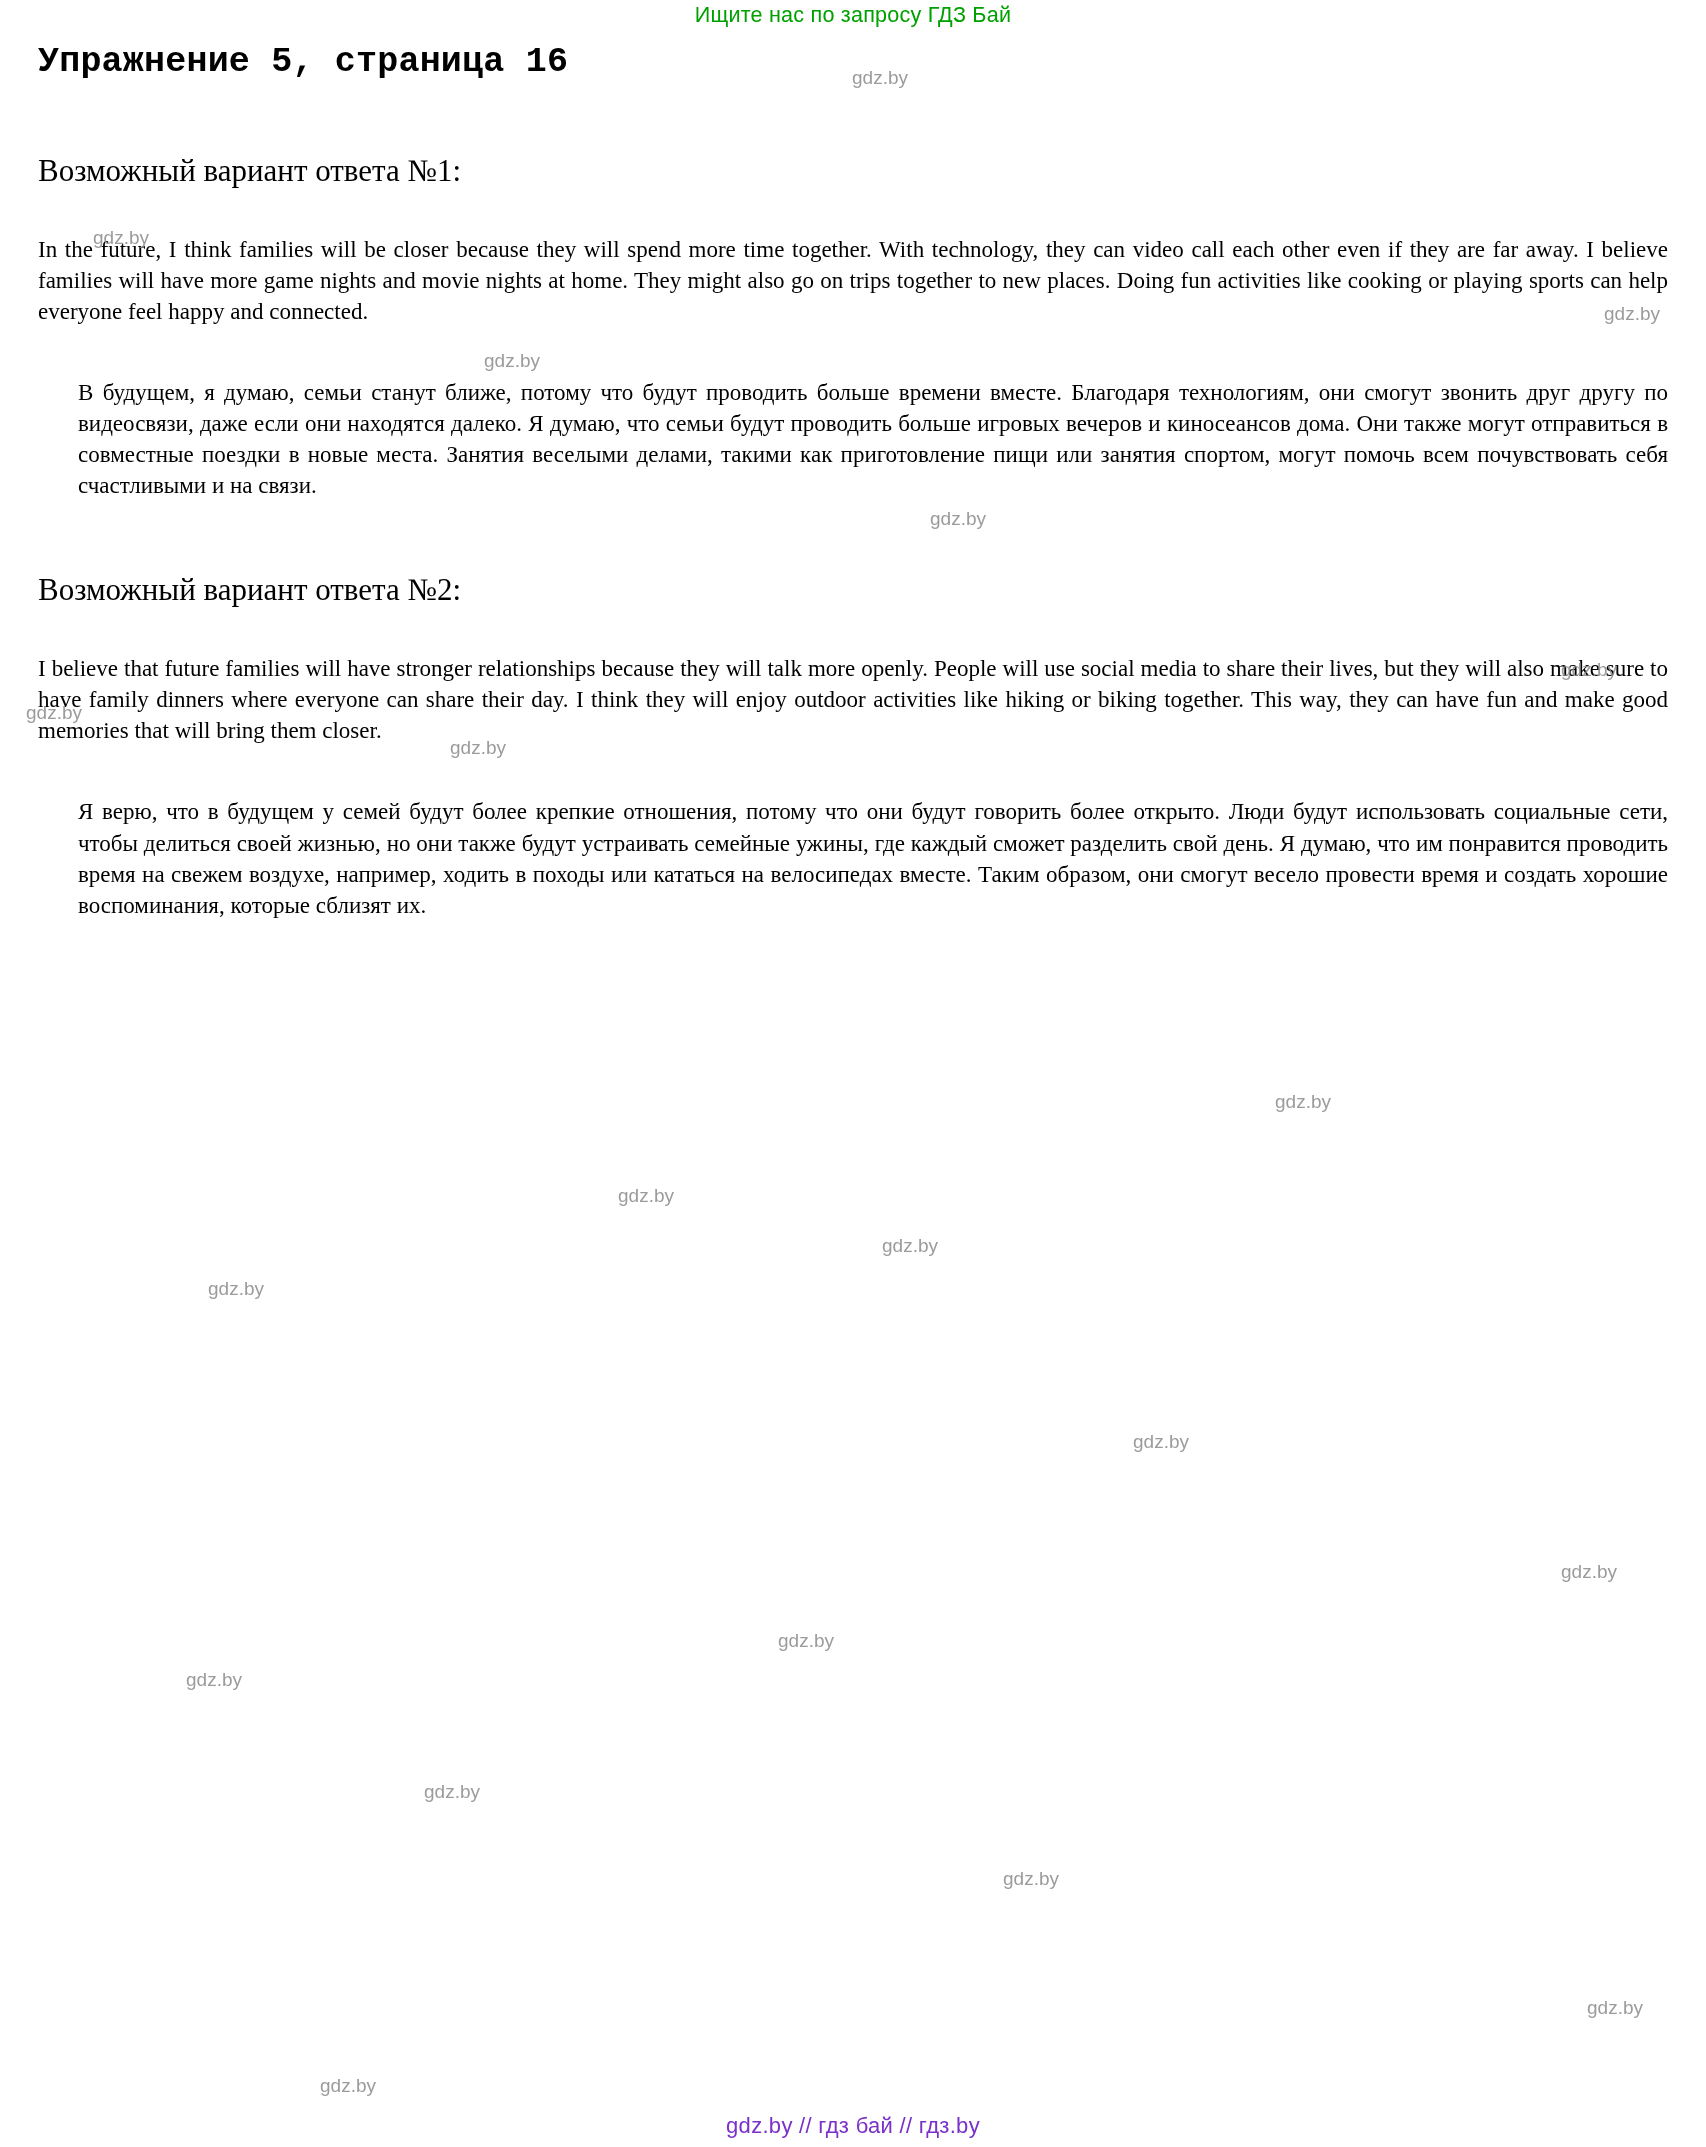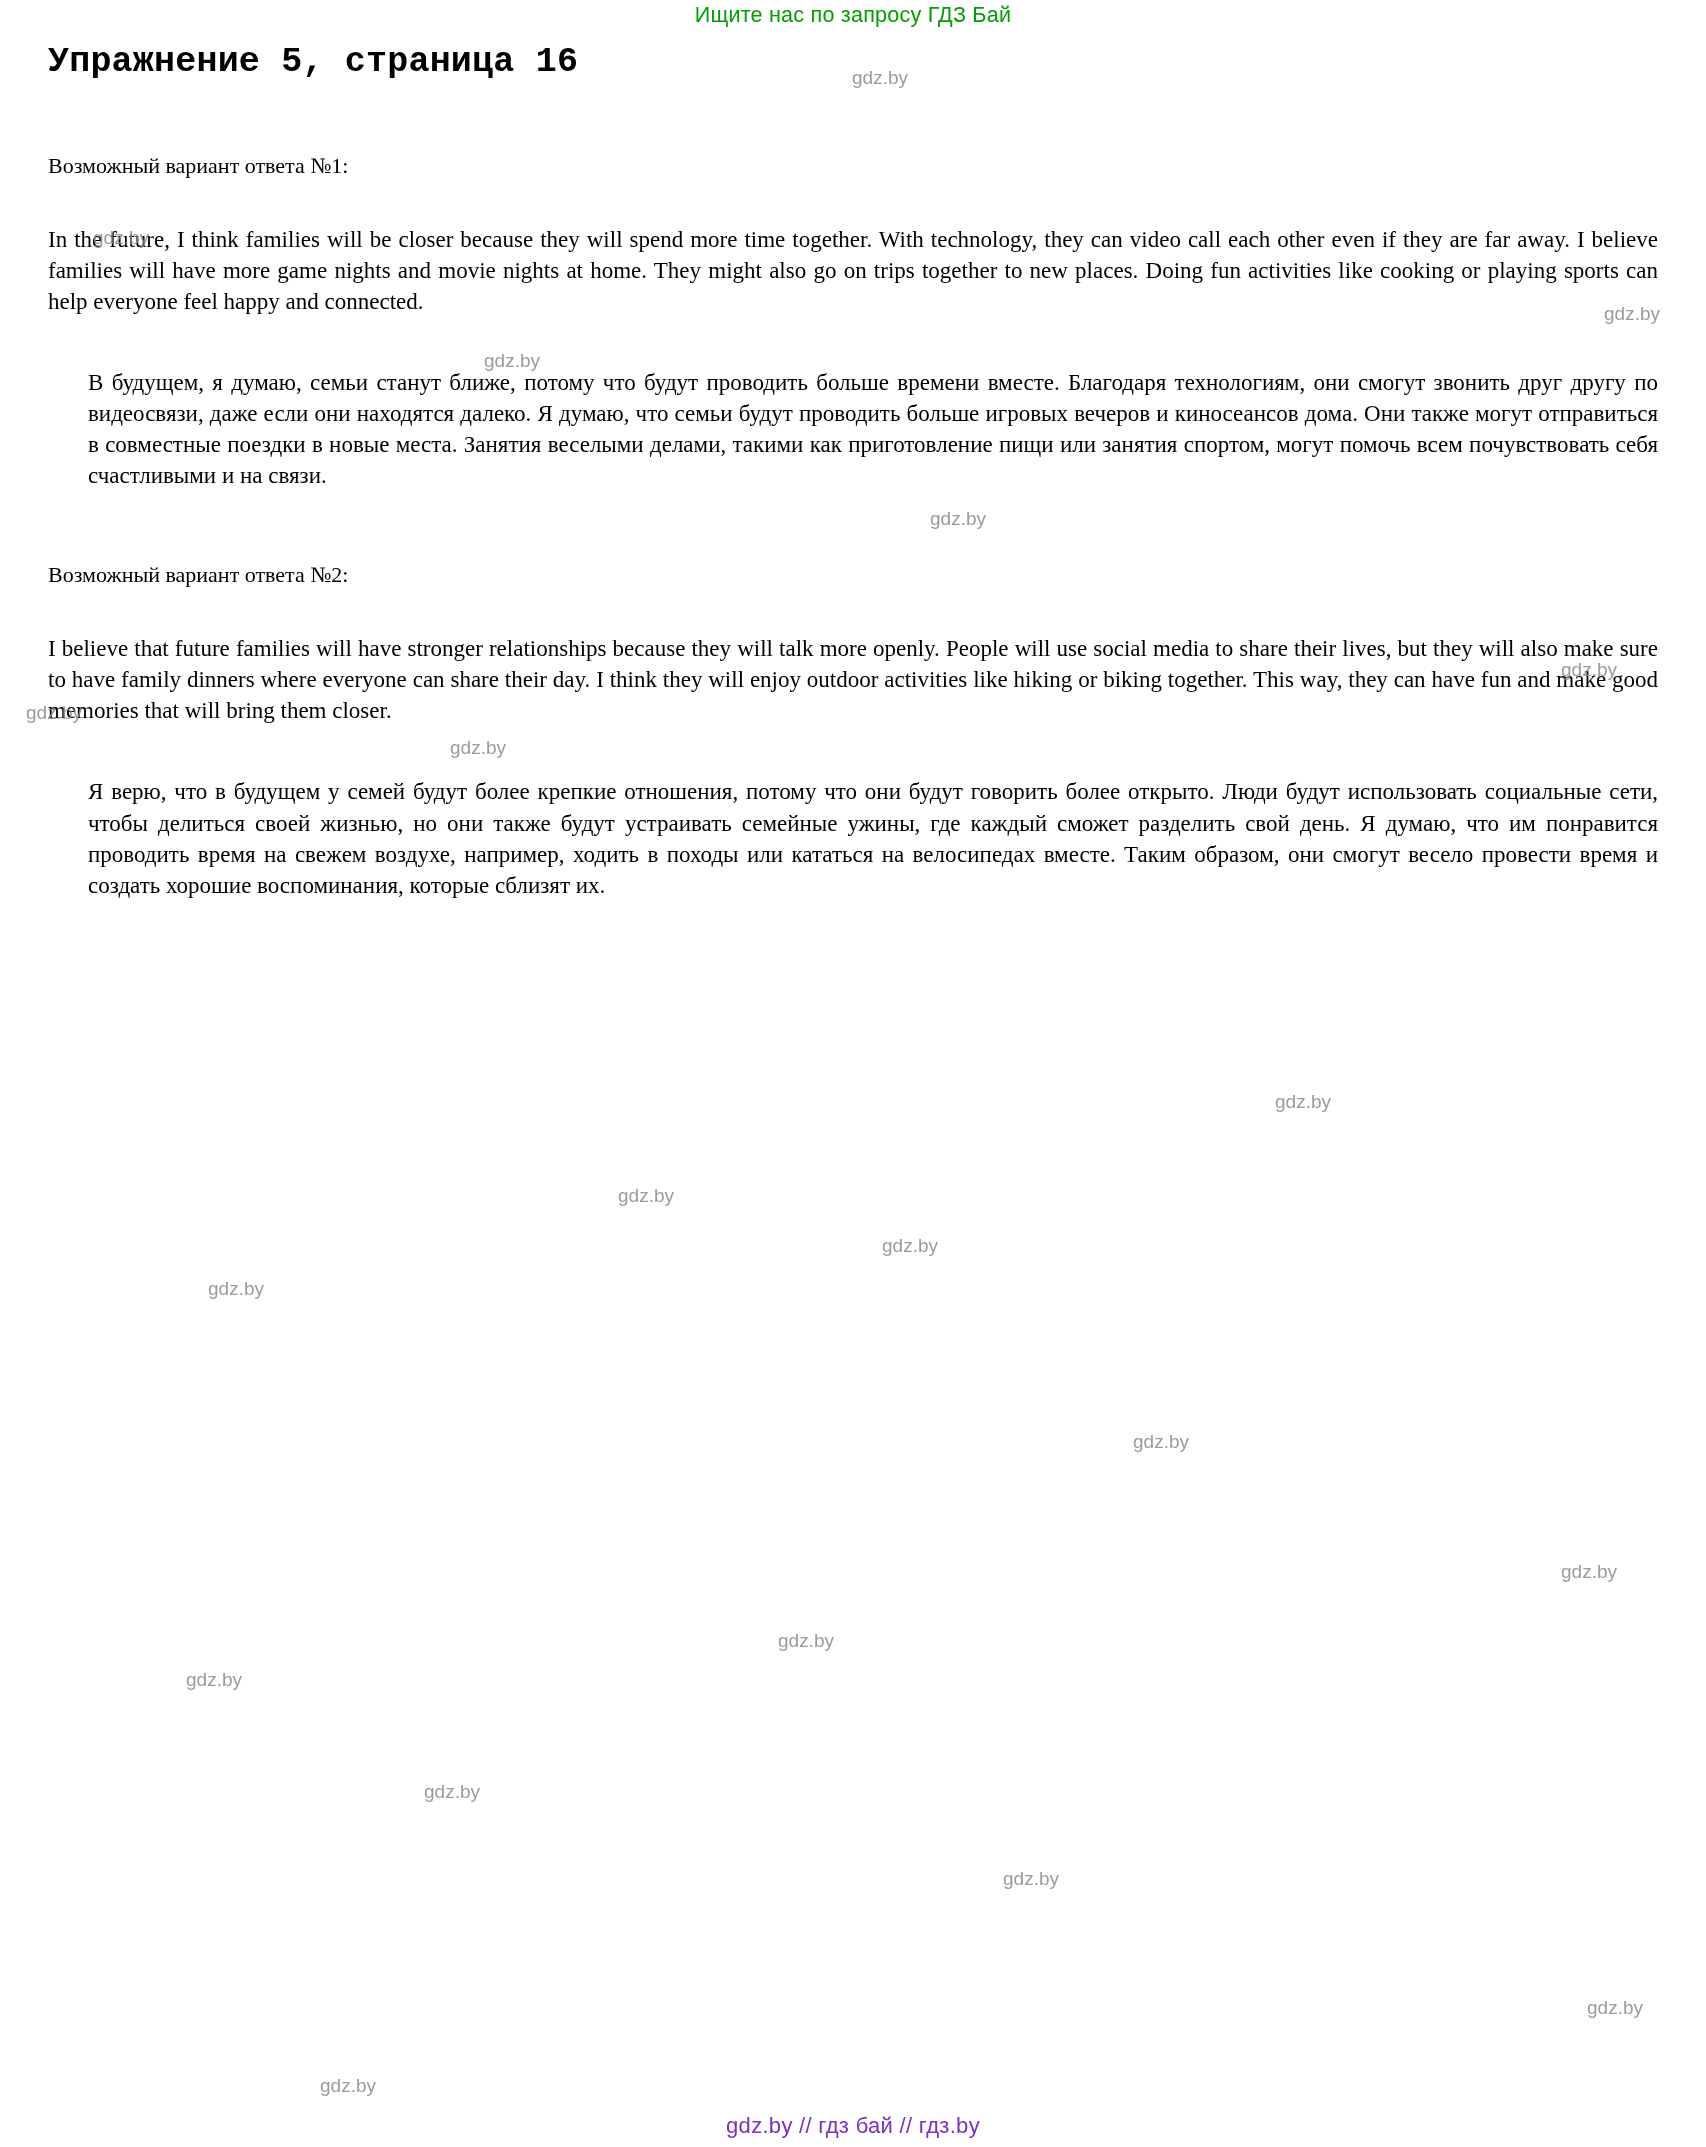--- a/index.html
+++ b/index.html
@@ -12,21 +12,21 @@
     min-height: 2148px;
     position: relative;
     font-family: "Liberation Serif", serif;
     color: #000000;
   }
   .page {
     position: relative;
     width: 1706px;
     min-height: 2148px;
     box-sizing: border-box;
-    padding: 0 48px;
+    padding: 0 38px;
   }
   .top-banner {
     position: absolute;
     top: 1.7px;
     left: 0;
     width: 100%;
     text-align: center;
     font-family: "Liberation Sans", sans-serif;
     font-size: 21.6px;
     color: #00a000;
@@ -43,21 +43,21 @@
     letter-spacing: 0.2px;
   }
   p.task {
     font-size: 32px;
     line-height: 1.28;
     margin: 5.2px 0 0 0;
     text-align: justify;
     text-justify: inter-word;
   }
   h2.variant {
-    font-size: 22px;
+    font-size: 31px;
     font-weight: normal;
     margin: 71px 0 0 0;
   }
   p.para {
     font-size: 23px;
     line-height: 1.35;
     margin: 45px 0 0 0;
     text-align: justify;
     text-justify: inter-word;
     hyphens: none;

